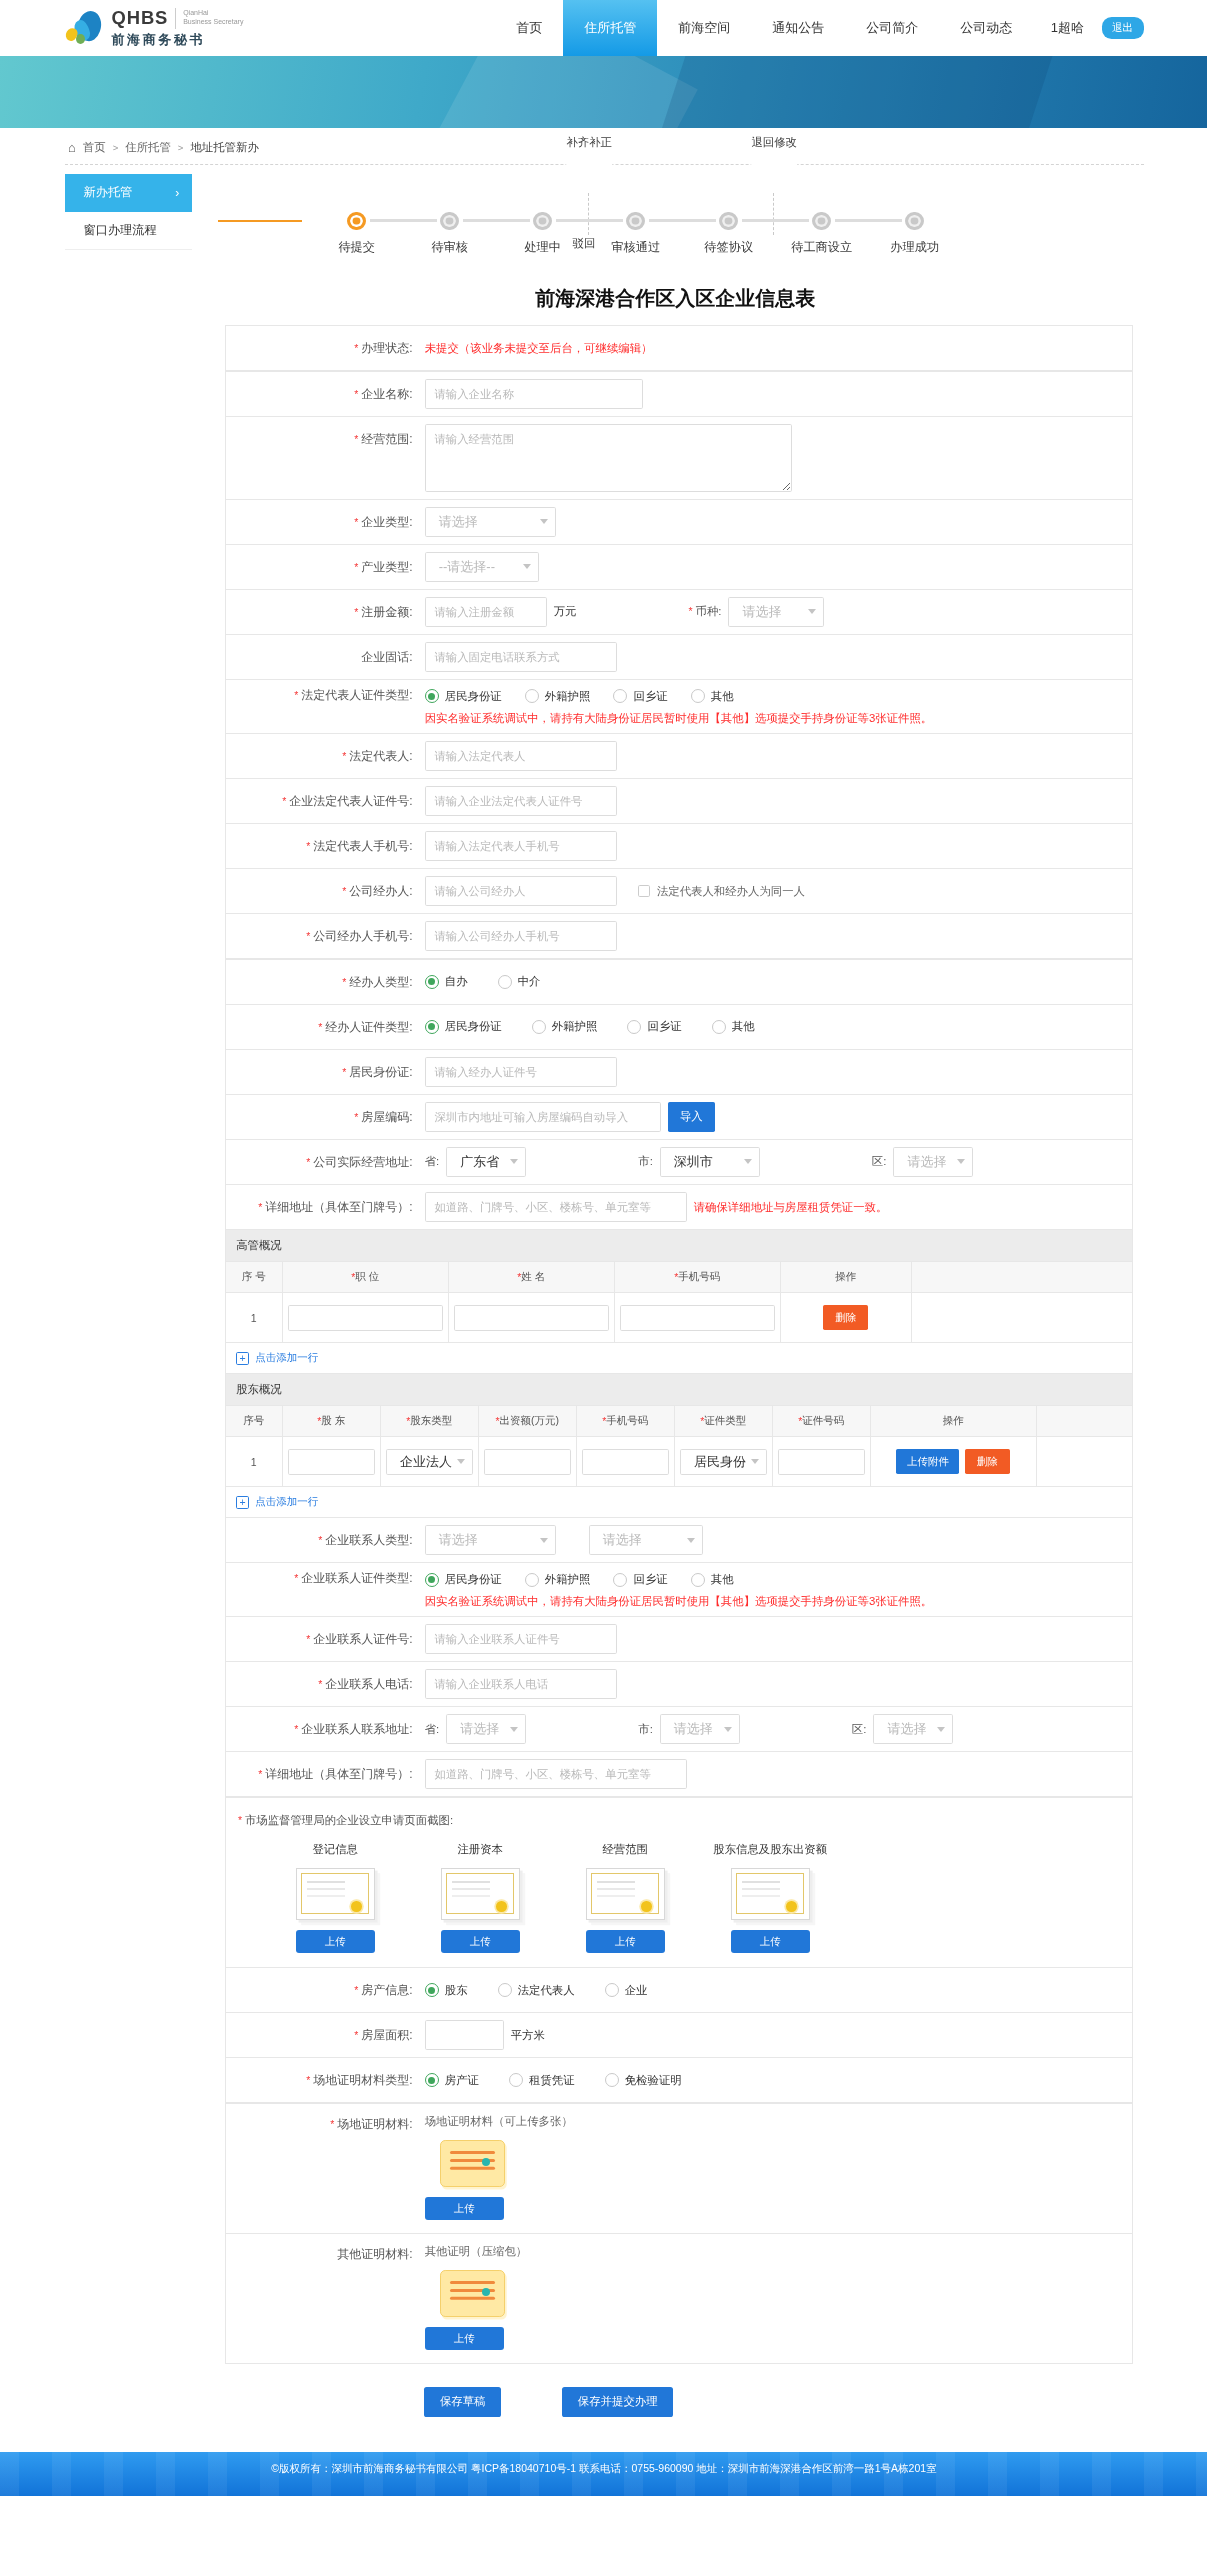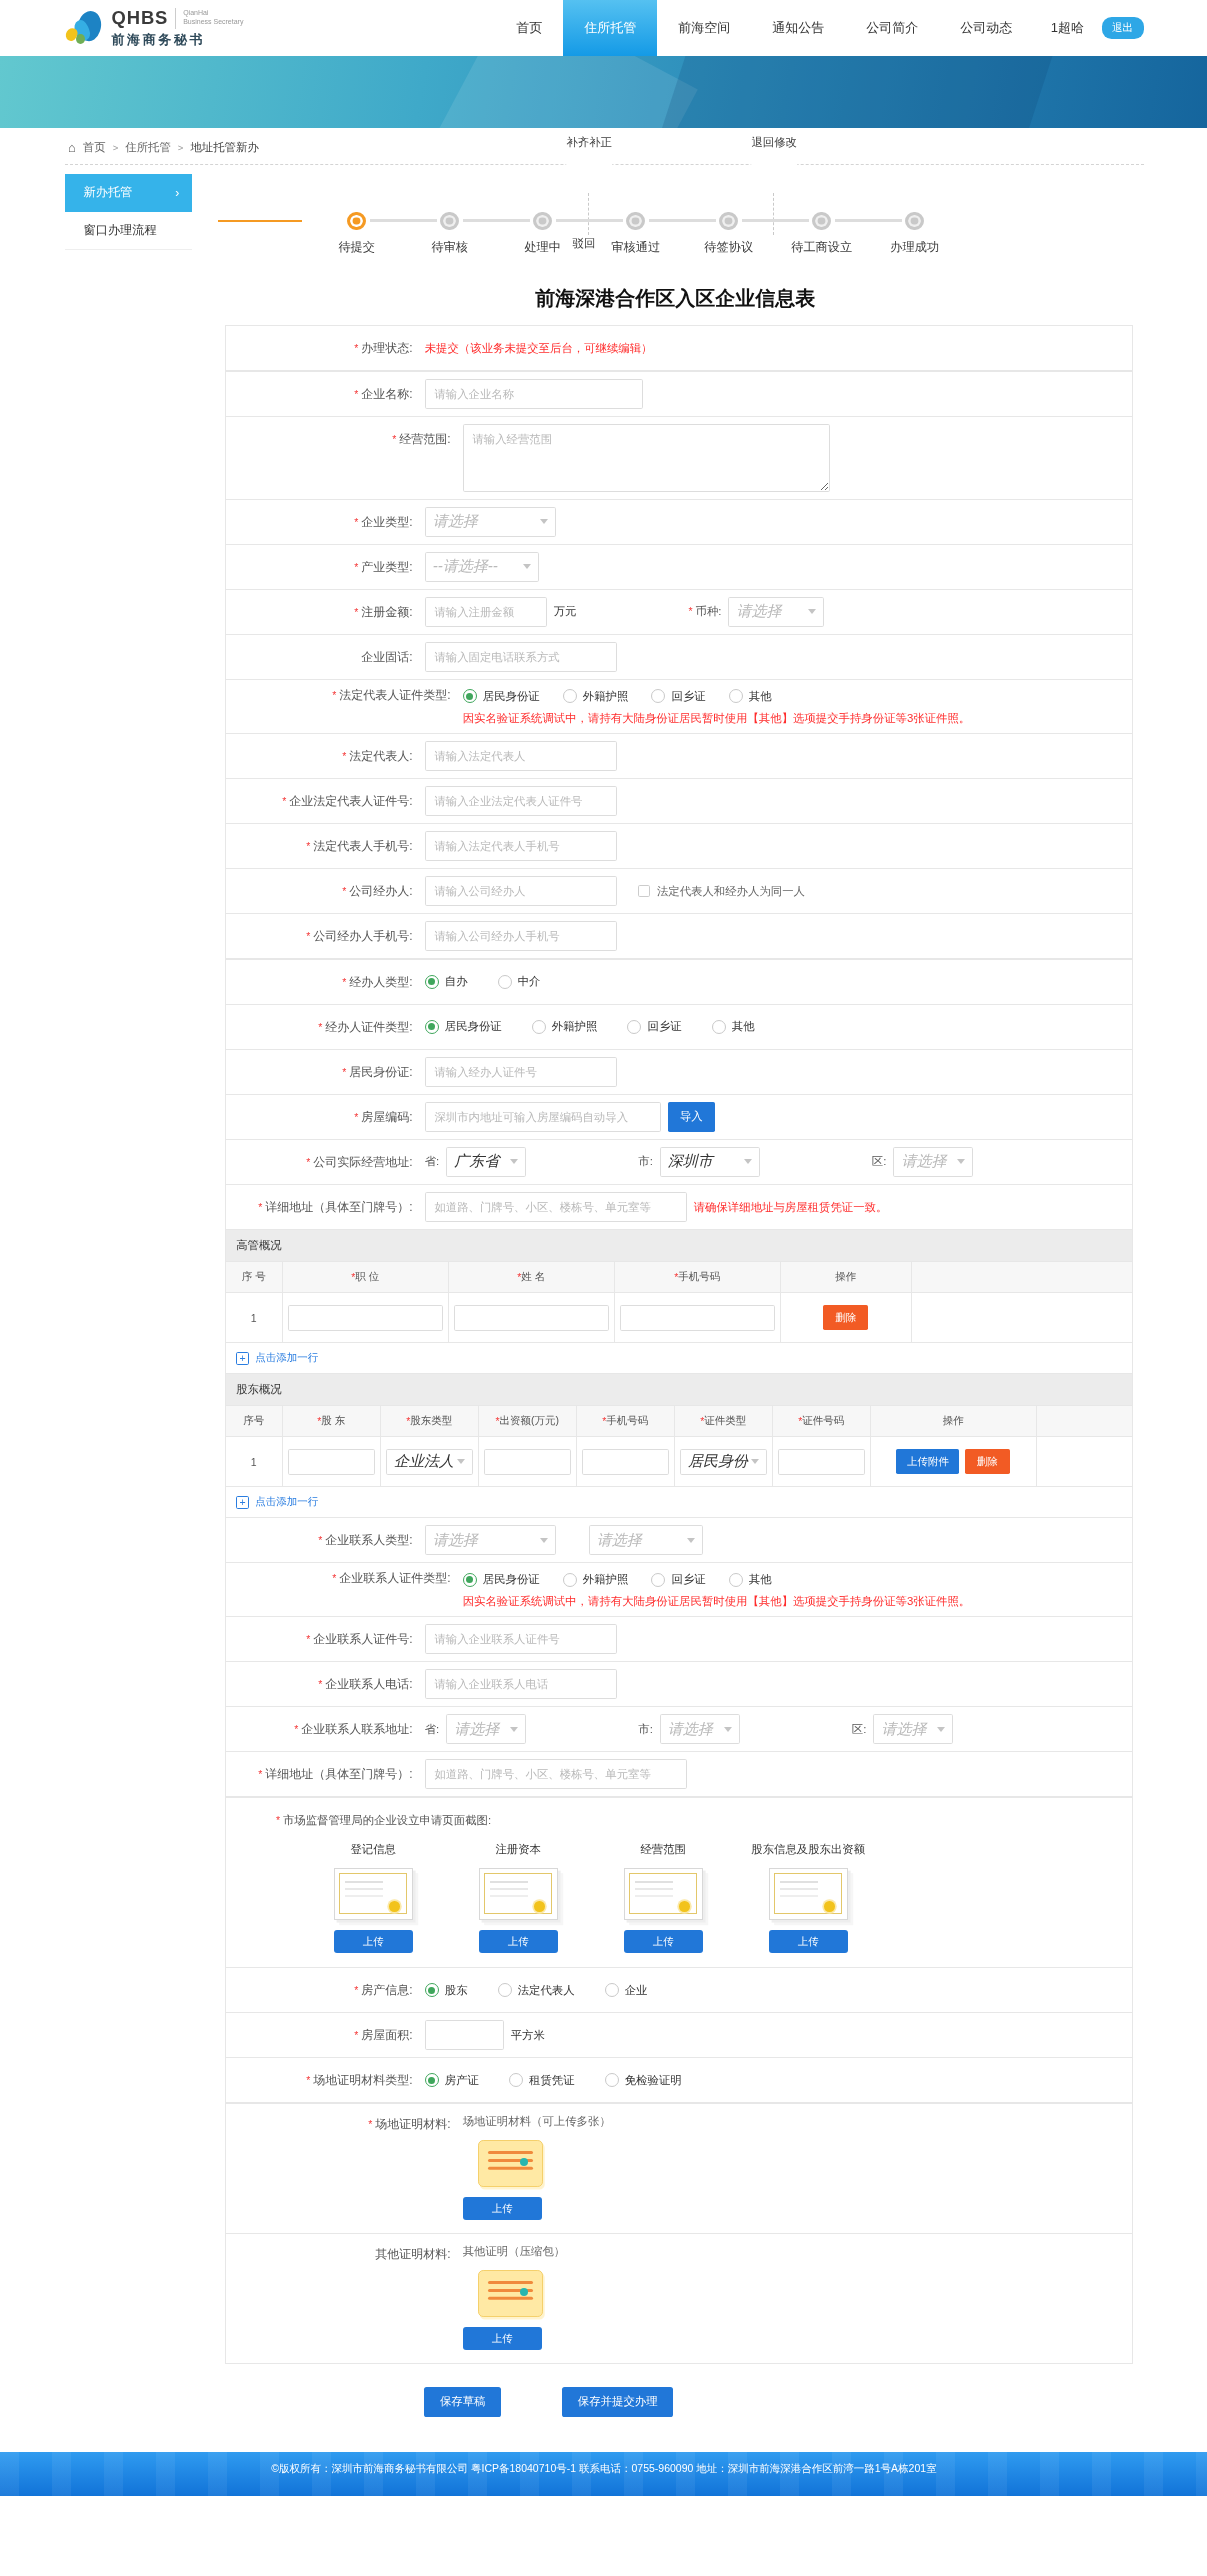--- a/index.html
+++ b/index.html
@@ -59,29 +59,29 @@
   .vsep { position:absolute; top:19px; height:42px; border-left:0.9px dashed #c9c9c9; }
   .vsep.s1 { left:381px; } .vsep.s2 { left:566px; }
   .ann { position:absolute; white-space:nowrap; font-size:11.4px; color:#3c3c3c; transform:translateX(-50%); }
   .ann.top { bottom:calc(100% + 1.7px); left:0; }
   .ann.bot { top:calc(100% + 1.7px); left:-5.2px; }
 
   
   .form-title { text-align:center; font-size:20px; font-weight:700; color:#111; margin:21px 0 14px; }
   .form-box { margin:0 10.5px 0 17.5px; }
   .frow { display:flex; align-items:center; min-height:45px; border:0.9px solid #e7e7e7; margin-top:-0.9px; background:#fff; padding:7px 0; }
-  .frow.topalign { align-items:flex-start;padding-left:38px; }
+  .frow.topalign { align-items:flex-start; }
   .flabel { width:199px; flex:none; text-align:right; padding-right:12.2px; font-size:12px; color:#555; line-height:30px; }
   .req::before { content:"* "; color:#f43b3b; font-size:10.5px; }
   .fbody { display:flex; align-items:center; flex-wrap:wrap; gap:7px; flex:1; min-width:0; }
   .fbody.col { flex-direction:column; align-items:flex-start; }
   input.txt { height:30px; border:0.9px solid #ddd; border-radius:1.7px; padding:0 8.7px; font-size:11.4px; color:#333; width:192px; outline:none; font-family:inherit; }
   input.txt::placeholder, textarea.txa::placeholder { color:#b9b9b9; }
   textarea.txa { width:367px; height:68px; border:0.9px solid #ddd; border-radius:1.7px; padding:7px 8.7px; font-size:11.4px; font-family:inherit; resize:vertical; outline:none; }
-  .sel { height:30px; border:0.9px solid #ddd; border-radius:1.7px; background:#fff; display:flex; align-items:center; justify-content:space-between; padding:0 7px 0 7px; font-size:15px; color:#b9b9b9; width:131px; cursor:pointer;font-style:italic; }
+  .sel { height:30px; border:0.9px solid #ddd; border-radius:1.7px; background:#fff; display:flex; align-items:center; justify-content:space-between; padding:0 7px 0 13px; font-size:13px; color:#b9b9b9; width:131px; cursor:pointer; }
   .sel .caret { width:0; height:0; border-left:4.4px solid transparent; border-right:4.4px solid transparent; border-top:5.2px solid #c4c4c4; }
   .unit { font-size:11.4px; color:#333; }
   .red-val { font-size:11.4px; color:#ff2d2d; line-height:30px; }
   .red-note { font-size:11.4px; color:#ff2d2d; }
   .radio { width:14px; height:14px; border-radius:50%; border:0.9px solid #c9c9c9; background:#fff; display:inline-block; position:relative; flex:none; }
   .radio.checked { border-color:#3fa65c; }
   .radio.checked::after { content:""; position:absolute; left:2.6px; top:2.6px; width:7px; height:7px; border-radius:50%; background:#3fa65c; }
   .ropt { display:flex; align-items:center; gap:6.1px; margin-right:23px; cursor:pointer; }
   .ropt span { font-size:11.4px; color:#333; }
   .chk { width:12.2px; height:12.2px; border:0.9px solid #ccc; border-radius:1.7px; background:#fff; display:inline-block; flex:none; cursor:pointer; }

